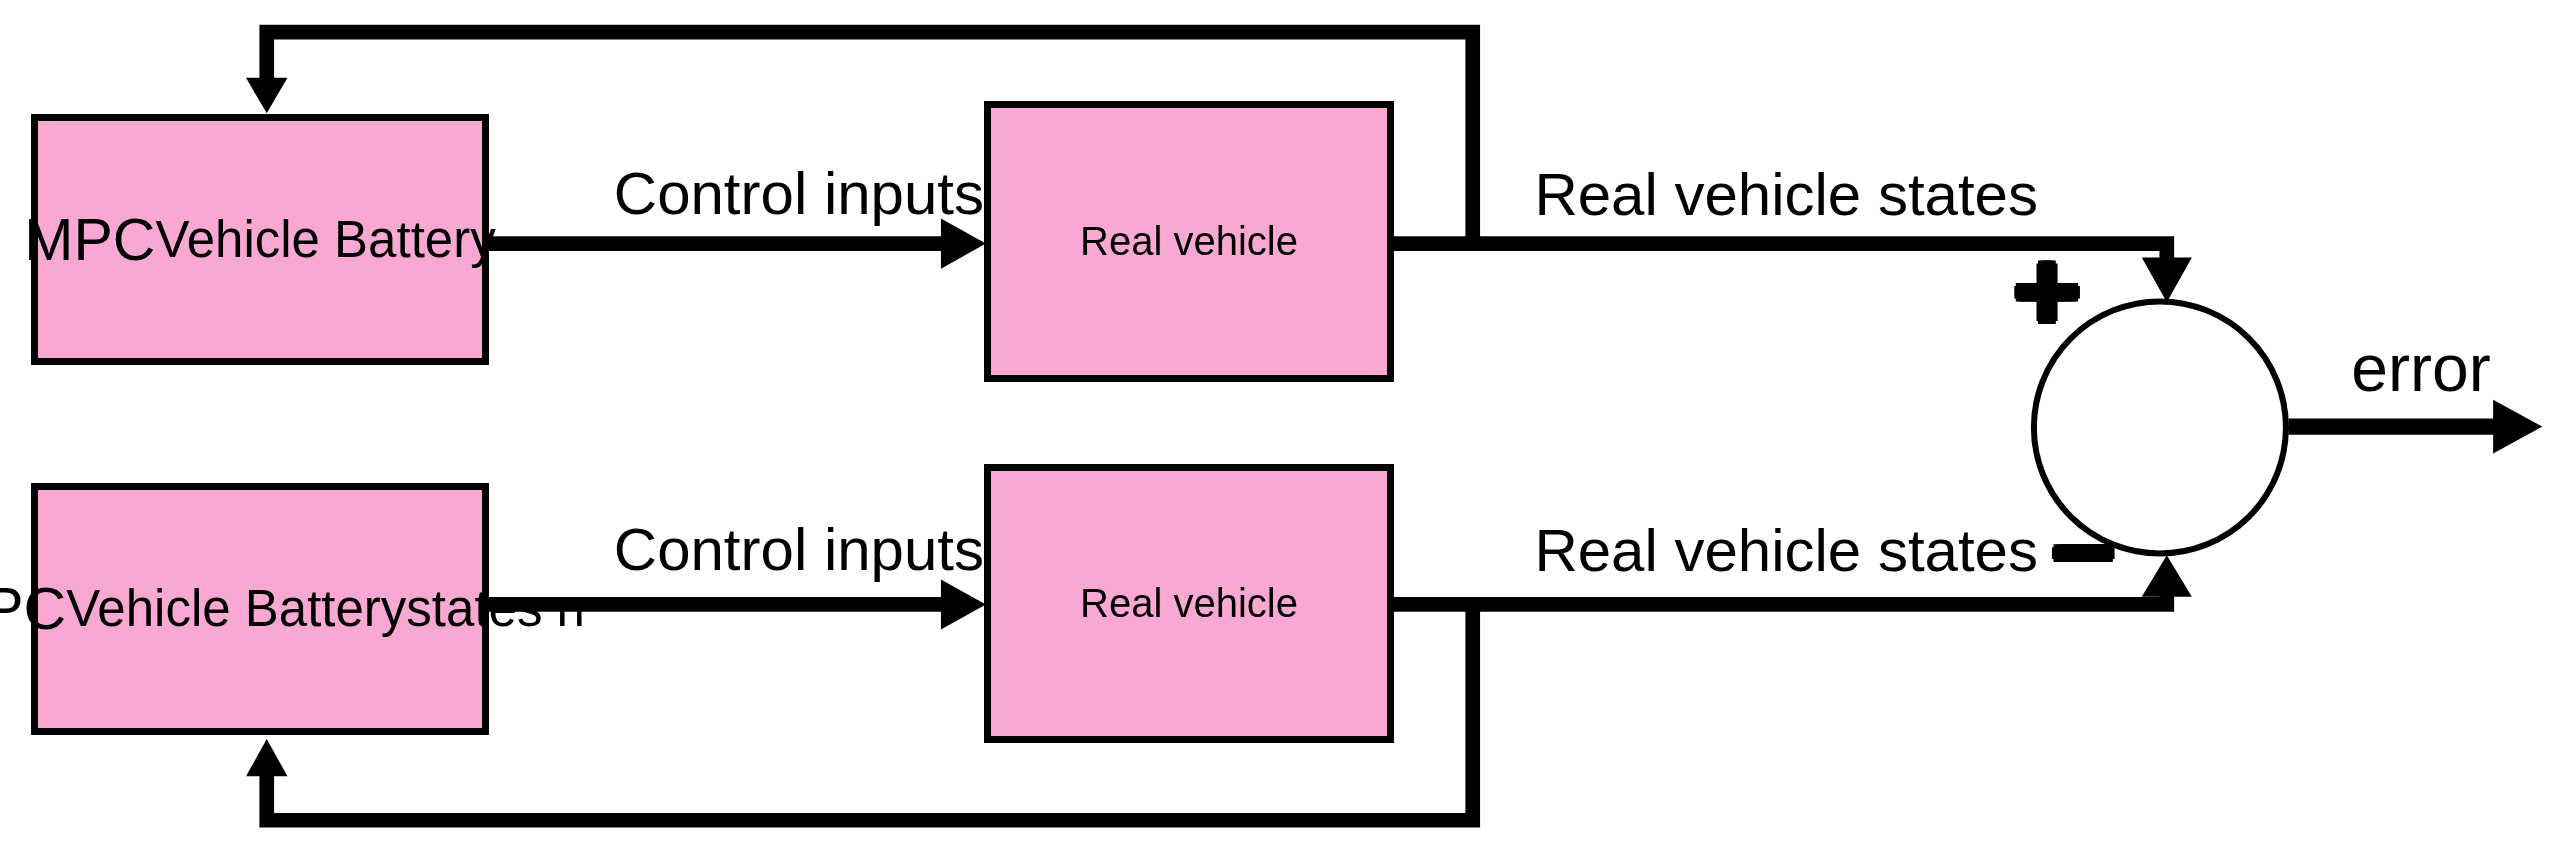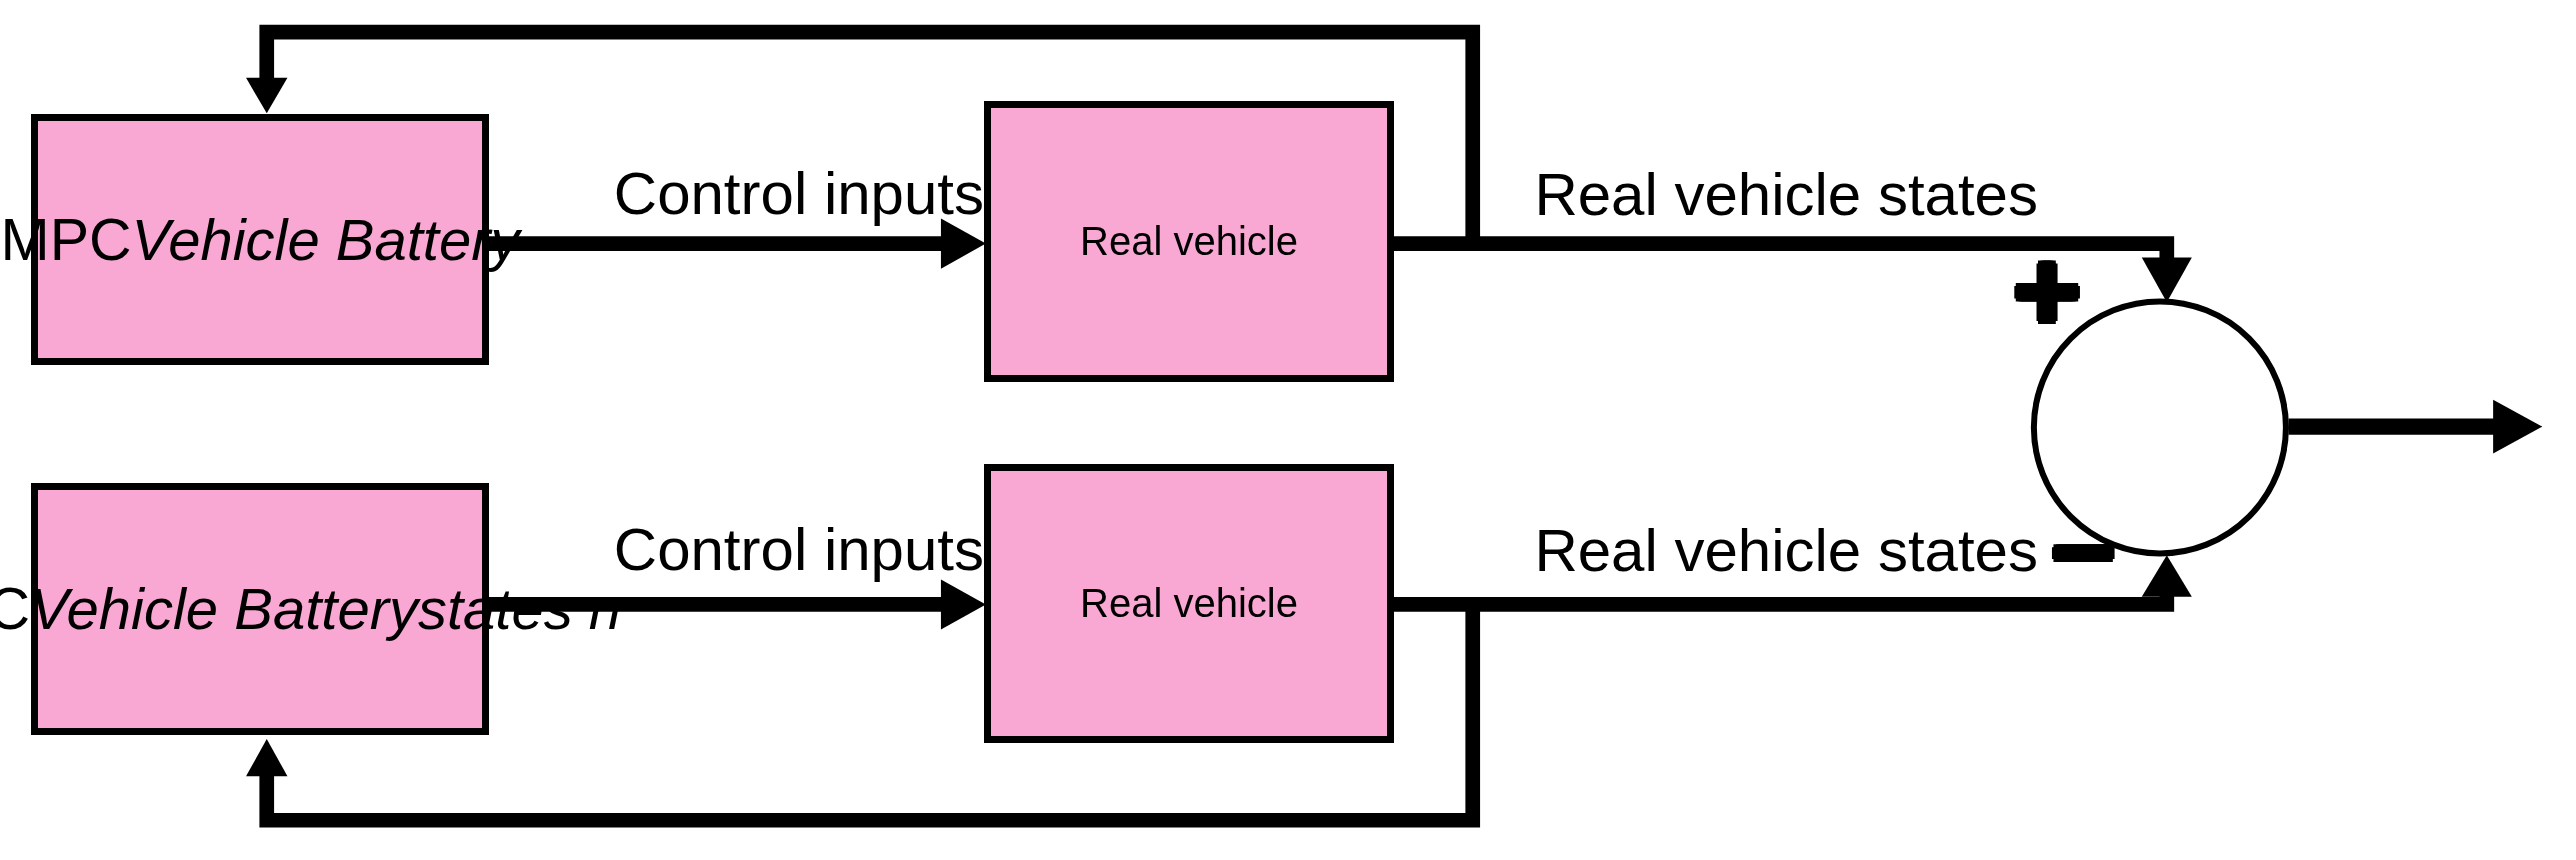--- a/index.html
+++ b/index.html
@@ -28,24 +28,23 @@
     align-items: center;
     justify-content: center;
     text-align: center;
   }
   .block .title {
     font-size: 59px;
     line-height: 82px;
     white-space: nowrap;
   }
   .block .sub {
-    font-size: 58px;
+    font-size: 51px;
     line-height: 66px;
     white-space: nowrap;
-    font-style: italic;
   }
   .block .single {
     font-size: 40px;
     line-height: 69px;
     white-space: nowrap;
   }
   .edge-label {
     position: absolute;
     font-size: 60px;
     line-height: 60px;
@@ -124,19 +123,20 @@
   </div>
 
   <div class="edge-label" style="left:488px; top:164px; width:496px;">Control inputs</div>
 
   <div class="edge-label" style="left:1468px; top:165px; width:570px;">Real vehicle states</div>
 
   <div class="edge-label" style="left:488px; top:520px; width:496px;">Control inputs</div>
 
   <div class="edge-label" style="left:1468px; top:521px; width:570px;">Real vehicle states</div>
 
+  <div class="error-label" style="left:2296px; top:335px; width:250px;">error</div>
 
   <div class="sign plus" style="left:2004px; top:238px; width:86px; height:104px;">+</div>
 
   <div class="sign minus" style="left:2040px; top:499px; width:86px; height:104px;">−</div>
 
 </div>
 
 
 </body></html>

